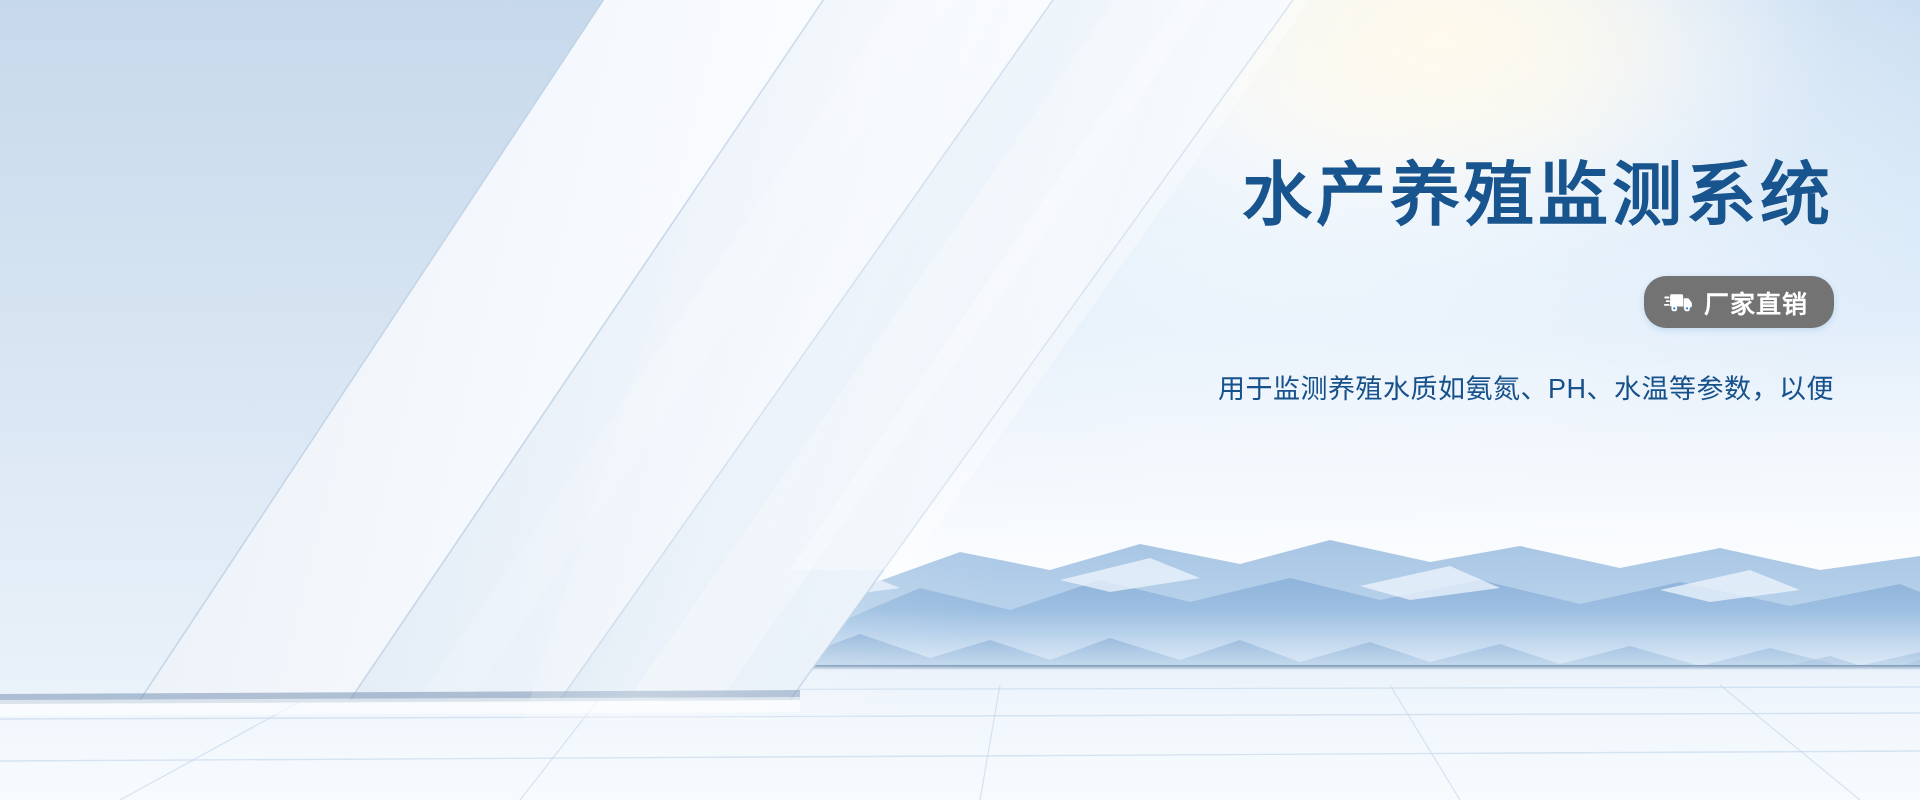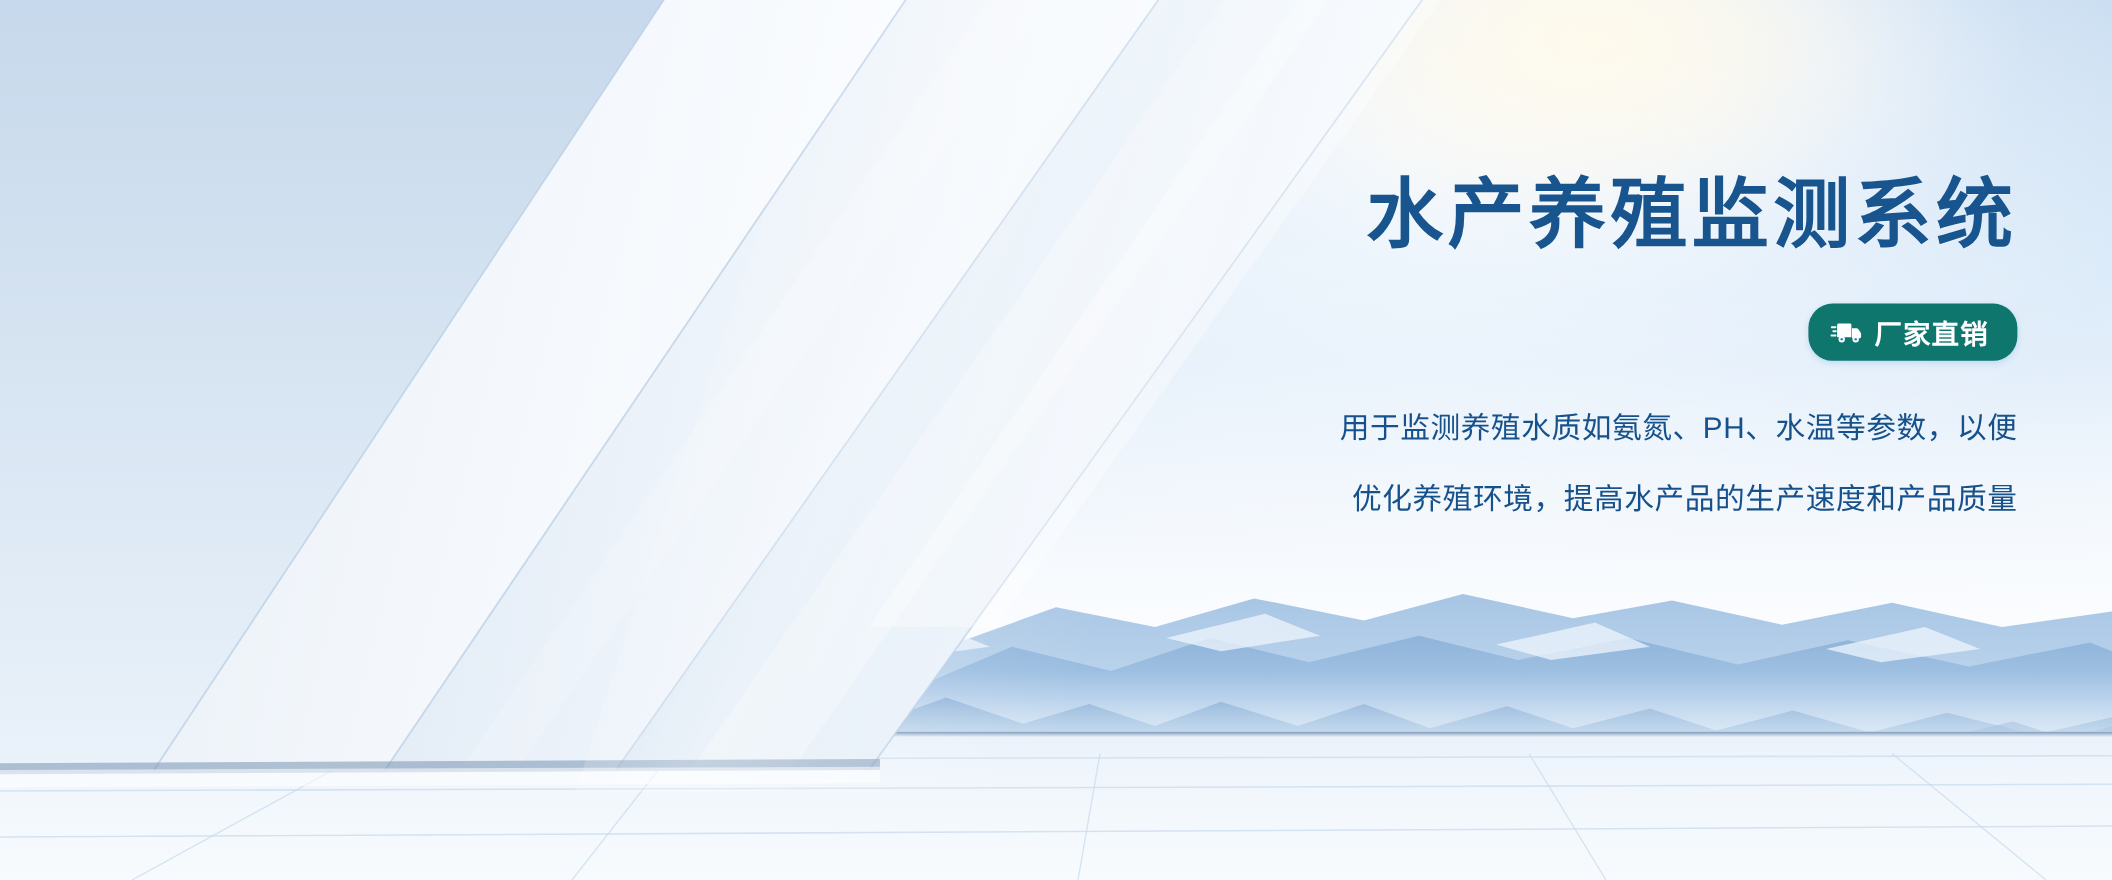--- a/index.html
+++ b/index.html
@@ -131,21 +131,21 @@
     display: flex;
     flex-direction: row;
     justify-content: flex-end;
     gap: 42px;
     margin-bottom: 40px;
   }
   .badge {
     display: inline-flex;
     align-items: center;
     gap: 10px;
-    background: #0f766e;
+    background: #737373;
     color: #ffffff;
     border-radius: 22px;
     padding: 8px 26px 8px 20px;
     font-size: 25px;
     font-weight: 700;
     letter-spacing: 1px;
     box-shadow: 0 2px 6px rgba(30,120,200,0.18);
     cursor: pointer;
     user-select: none;
   }
@@ -344,18 +344,17 @@
           </svg>
         </span>
         <span class="badge-label">厂家直销</span>
       </div>
 
 
     </div>
 
     <div class="desc">
       <span class="desc-line">用于监测养殖水质如氨氮、PH、水温等参数，以便</span>
-      <span class="desc-line">优化养殖环境，提高水产品的生产速度和产品质量</span>
     </div>
 
   </div>
 
 </div>
 
 </body></html>

